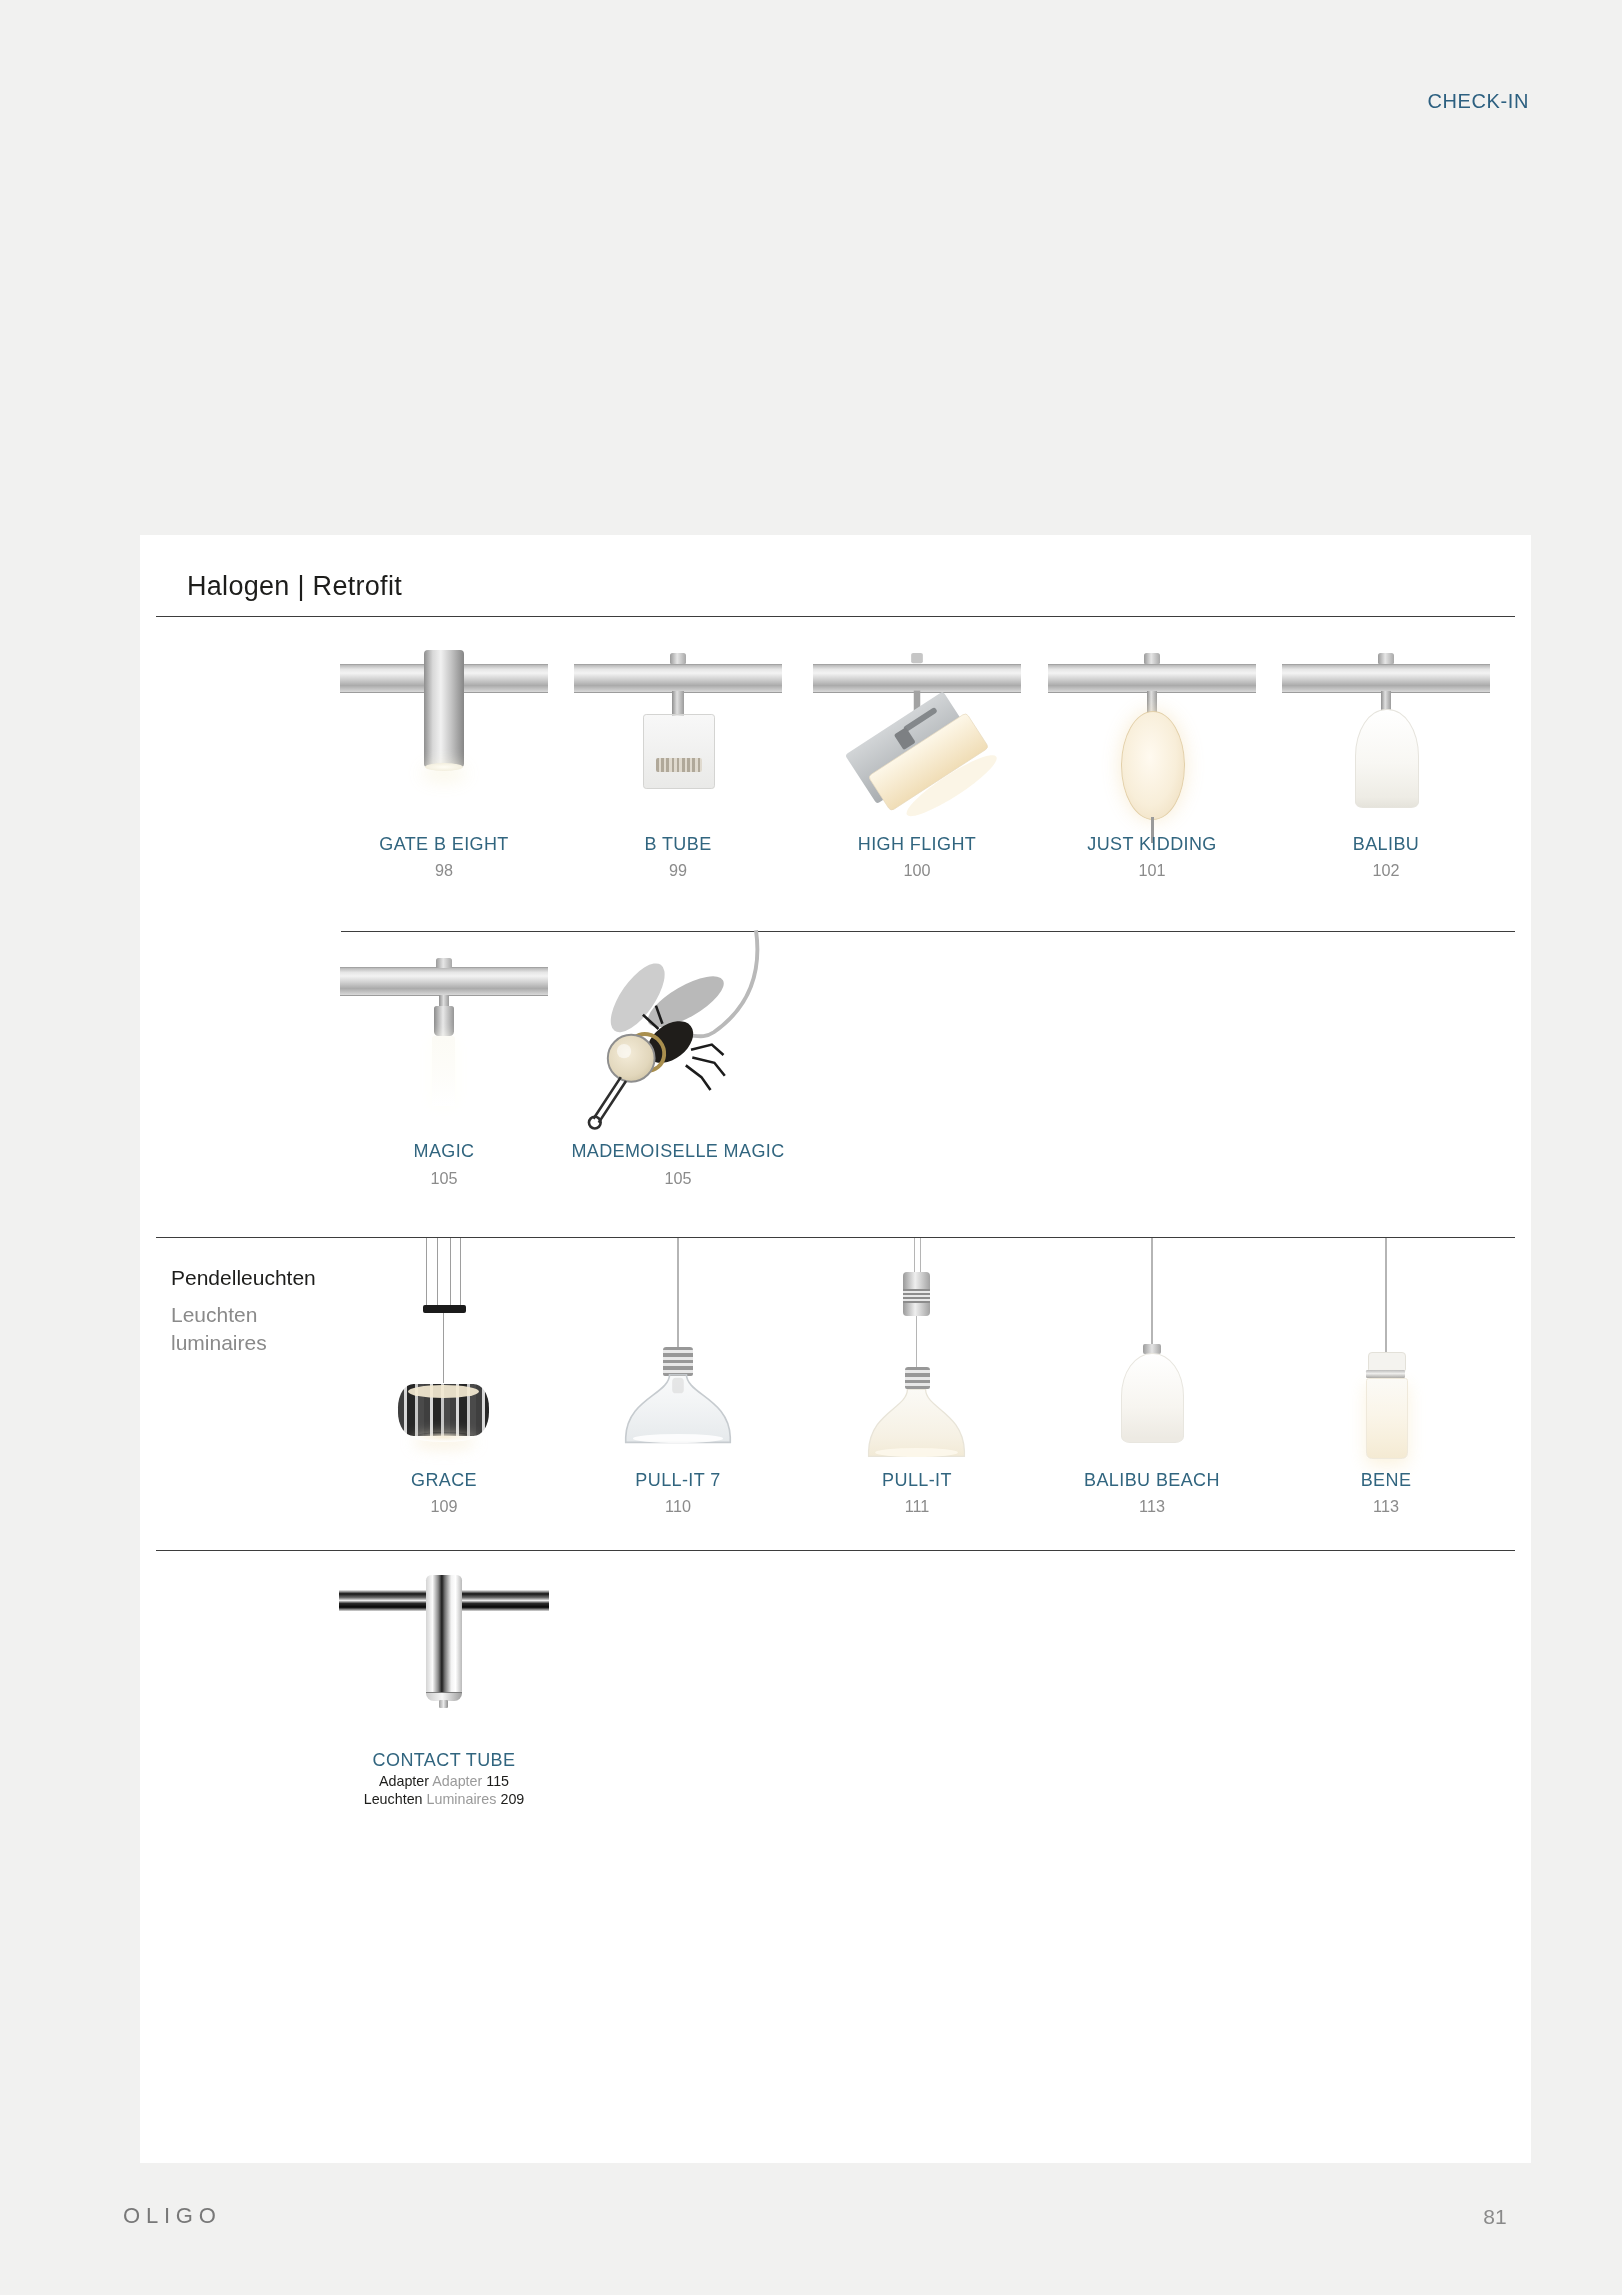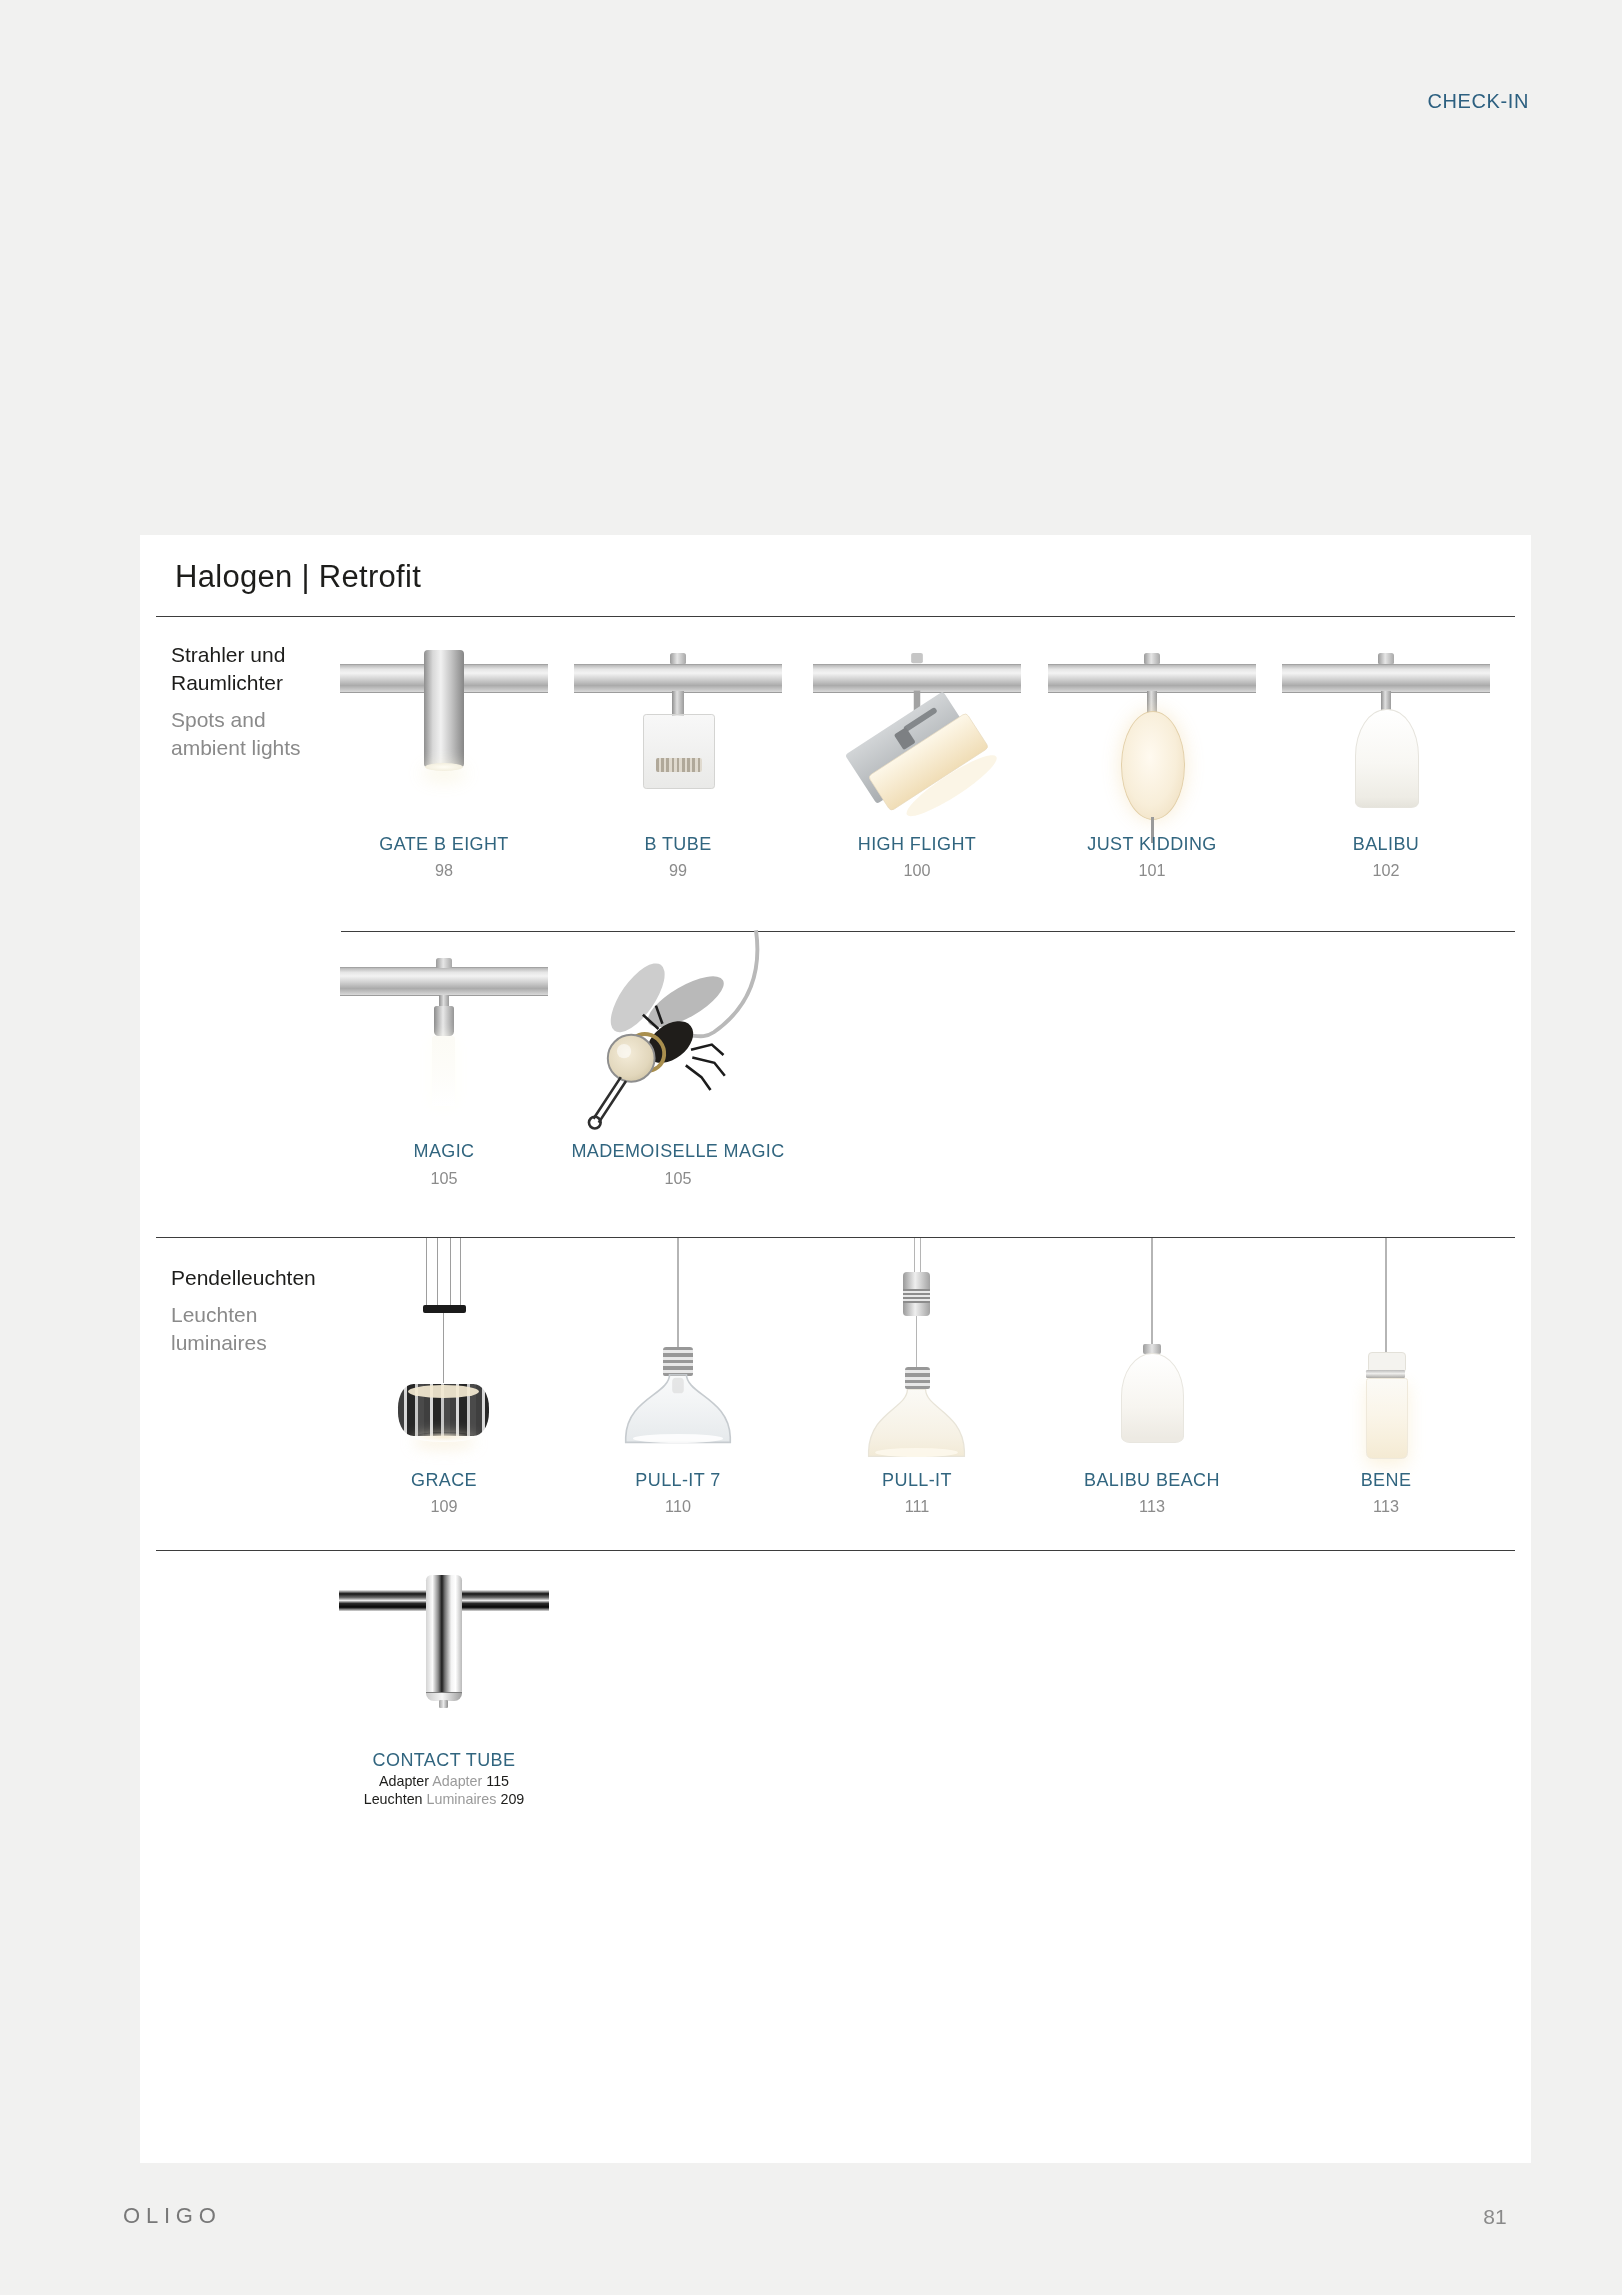--- a/index.html
+++ b/index.html
@@ -7,21 +7,21 @@
     --ink:#1d1d1b;
     --gray:#8a8a8a;
     --pgray:#8b8b8b;
     --rule:#3d3d3d;
   }
   html,body{margin:0;padding:0;background:#f1f1f0;}
   body{font-family:"Liberation Sans","DejaVu Sans",sans-serif;}
   .page{position:relative;width:1623px;height:2295px;background:#f1f1f0;overflow:hidden;}
   .checkin{position:absolute;top:90px;right:94px;font-size:20px;letter-spacing:0.6px;color:#2d6080;}
   .panel{position:absolute;left:140px;top:535px;width:1391px;height:1628px;background:#ffffff;}
-  .title{position:absolute;left:31px;top:19.5px;margin:4px;font-size:31px;font-weight:normal;color:var(--ink);letter-spacing:0.3px;}
+  .title{position:absolute;left:31px;top:19.5px;margin:16px;font-size:27px;font-weight:normal;color:var(--ink);letter-spacing:0.3px;}
   .rule{position:absolute;height:1.3px;background:var(--rule);}
   .rule.full{left:15.6px;right:15.6px;}
   .rule.part{left:201px;right:15.6px;}
   .seclabel{position:absolute;left:31px;width:159px;font-size:21px;line-height:1.33;color:var(--ink);}
   .seclabel .en{color:var(--gray);margin-top:9px;}
   .cell{position:absolute;width:234px;}
   .pname{position:absolute;width:234px;text-align:center;font-size:18px;color:var(--blue);letter-spacing:0.4px;white-space:nowrap;}
   .ppage{position:absolute;width:234px;text-align:center;font-size:16.2px;color:var(--pgray);}
   .prefs{position:absolute;width:234px;text-align:center;font-size:14.3px;line-height:18px;color:var(--ink);}
   .prefs .g{color:#9a9a9a;}
@@ -96,24 +96,20 @@
 
 <div class="page">
 
   <div class="checkin">CHECK-IN</div>
 
   <div class="panel">
 
     <h1 class="title">Halogen | Retrofit</h1>
     <div class="rule full" style="top:81px"></div>
 
-    <div class="seclabel" style="top:106px">
-      <div>Strahler und Raumlichter</div>
-      <div class="en">Spots and ambient lights</div>
-    </div>
 
     <div class="cell" style="left:187px;top:114px;height:195px">
       <div class="track" style="top:15px"></div>
       <div class="gate-cyl"></div>
       <div class="gate-glow"></div>
     </div>
 
     <div class="cell" style="left:421px;top:114px;height:195px">
       <div class="track" style="top:15px"></div>
       <div class="cap" style="left:109px;top:3.9px;width:15.6px;height:11px"></div>

